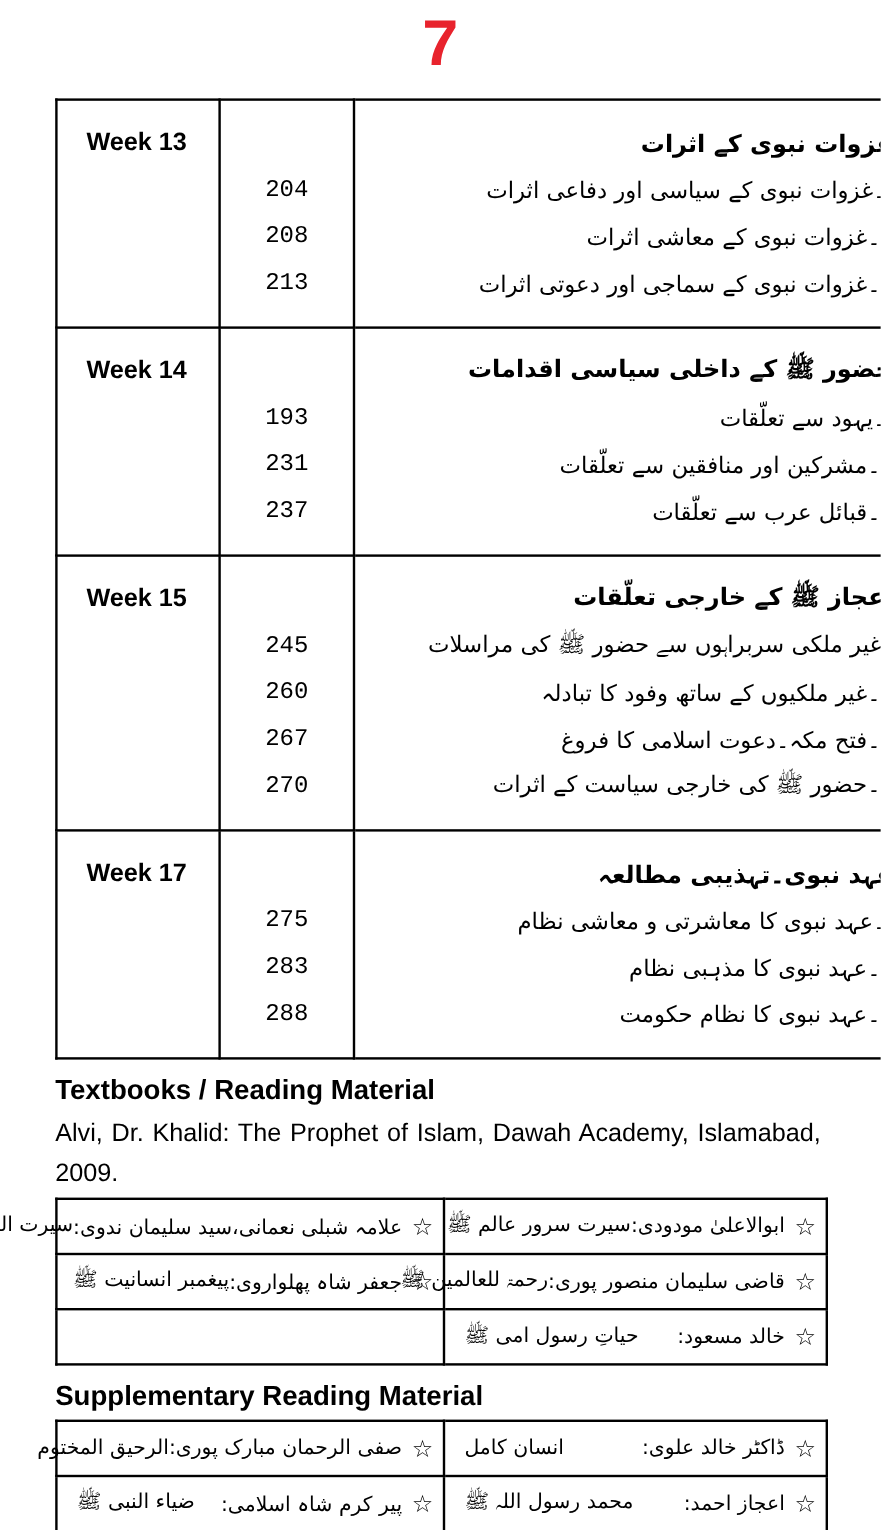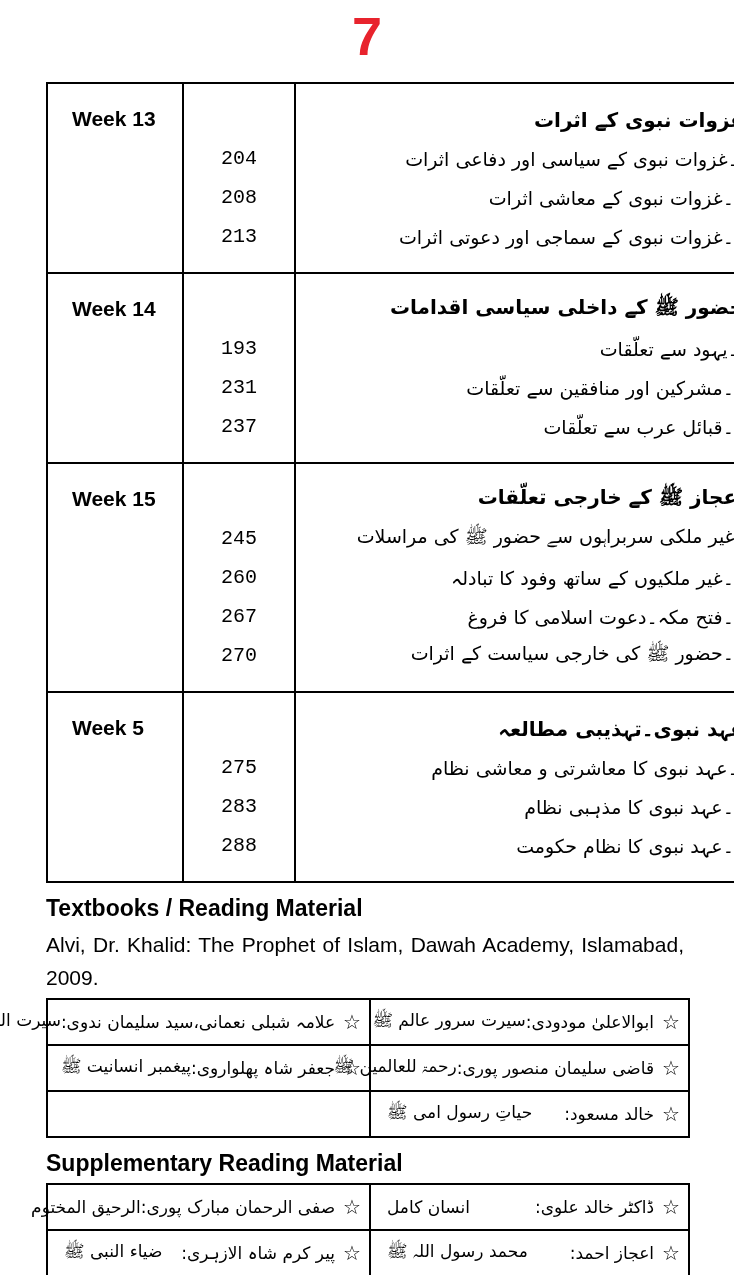--- a/index.html
+++ b/index.html
@@ -127,21 +127,21 @@
               <div class="line">
                 <span class="topic-text">۳۔فتح مکہ۔دعوت اسلامی کا فروغ</span>
               </div>
               <div class="line">
                 <span class="topic-text">۳۔حضور ﷺ کی خارجی سیاست کے اثرات</span>
               </div>
             </td>
           </tr>
           <tr class="week-block">
             <td class="week-cell">
-              <span class="week-label">Week 5</span>
+              <span class="week-label">Week 17</span>
             </td>
             <td class="num-cell">
               <div class="line"></div>
               <div class="line">275</div>
               <div class="line">283</div>
               <div class="line">288</div>
             </td>
             <td class="topic-cell">
               <div class="line header">
                 <span class="topic-text">عہد نبوی۔تہذیبی مطالعہ</span>
@@ -245,21 +245,21 @@
                 </div>
                 <span class="rtl">انسان کامل</span>
               </div>
             </td>
           </tr>
           <tr>
             <td class="cell-left">
               <div class="entry">
                 <div class="entry-head">
                   <span class="star">☆</span>
-                  <span class="rtl">پیر کرم شاہ الازہری:</span>
+                  <span class="rtl">پیر کرم شاہ اسلامی:</span>
                 </div>
                 <span class="rtl">ضیاء النبی ﷺ</span>
               </div>
             </td>
             <td class="cell-right">
               <div class="entry">
                 <div class="entry-head">
                   <span class="star">☆</span>
                   <span class="rtl">اعجاز احمد:</span>
                 </div>

